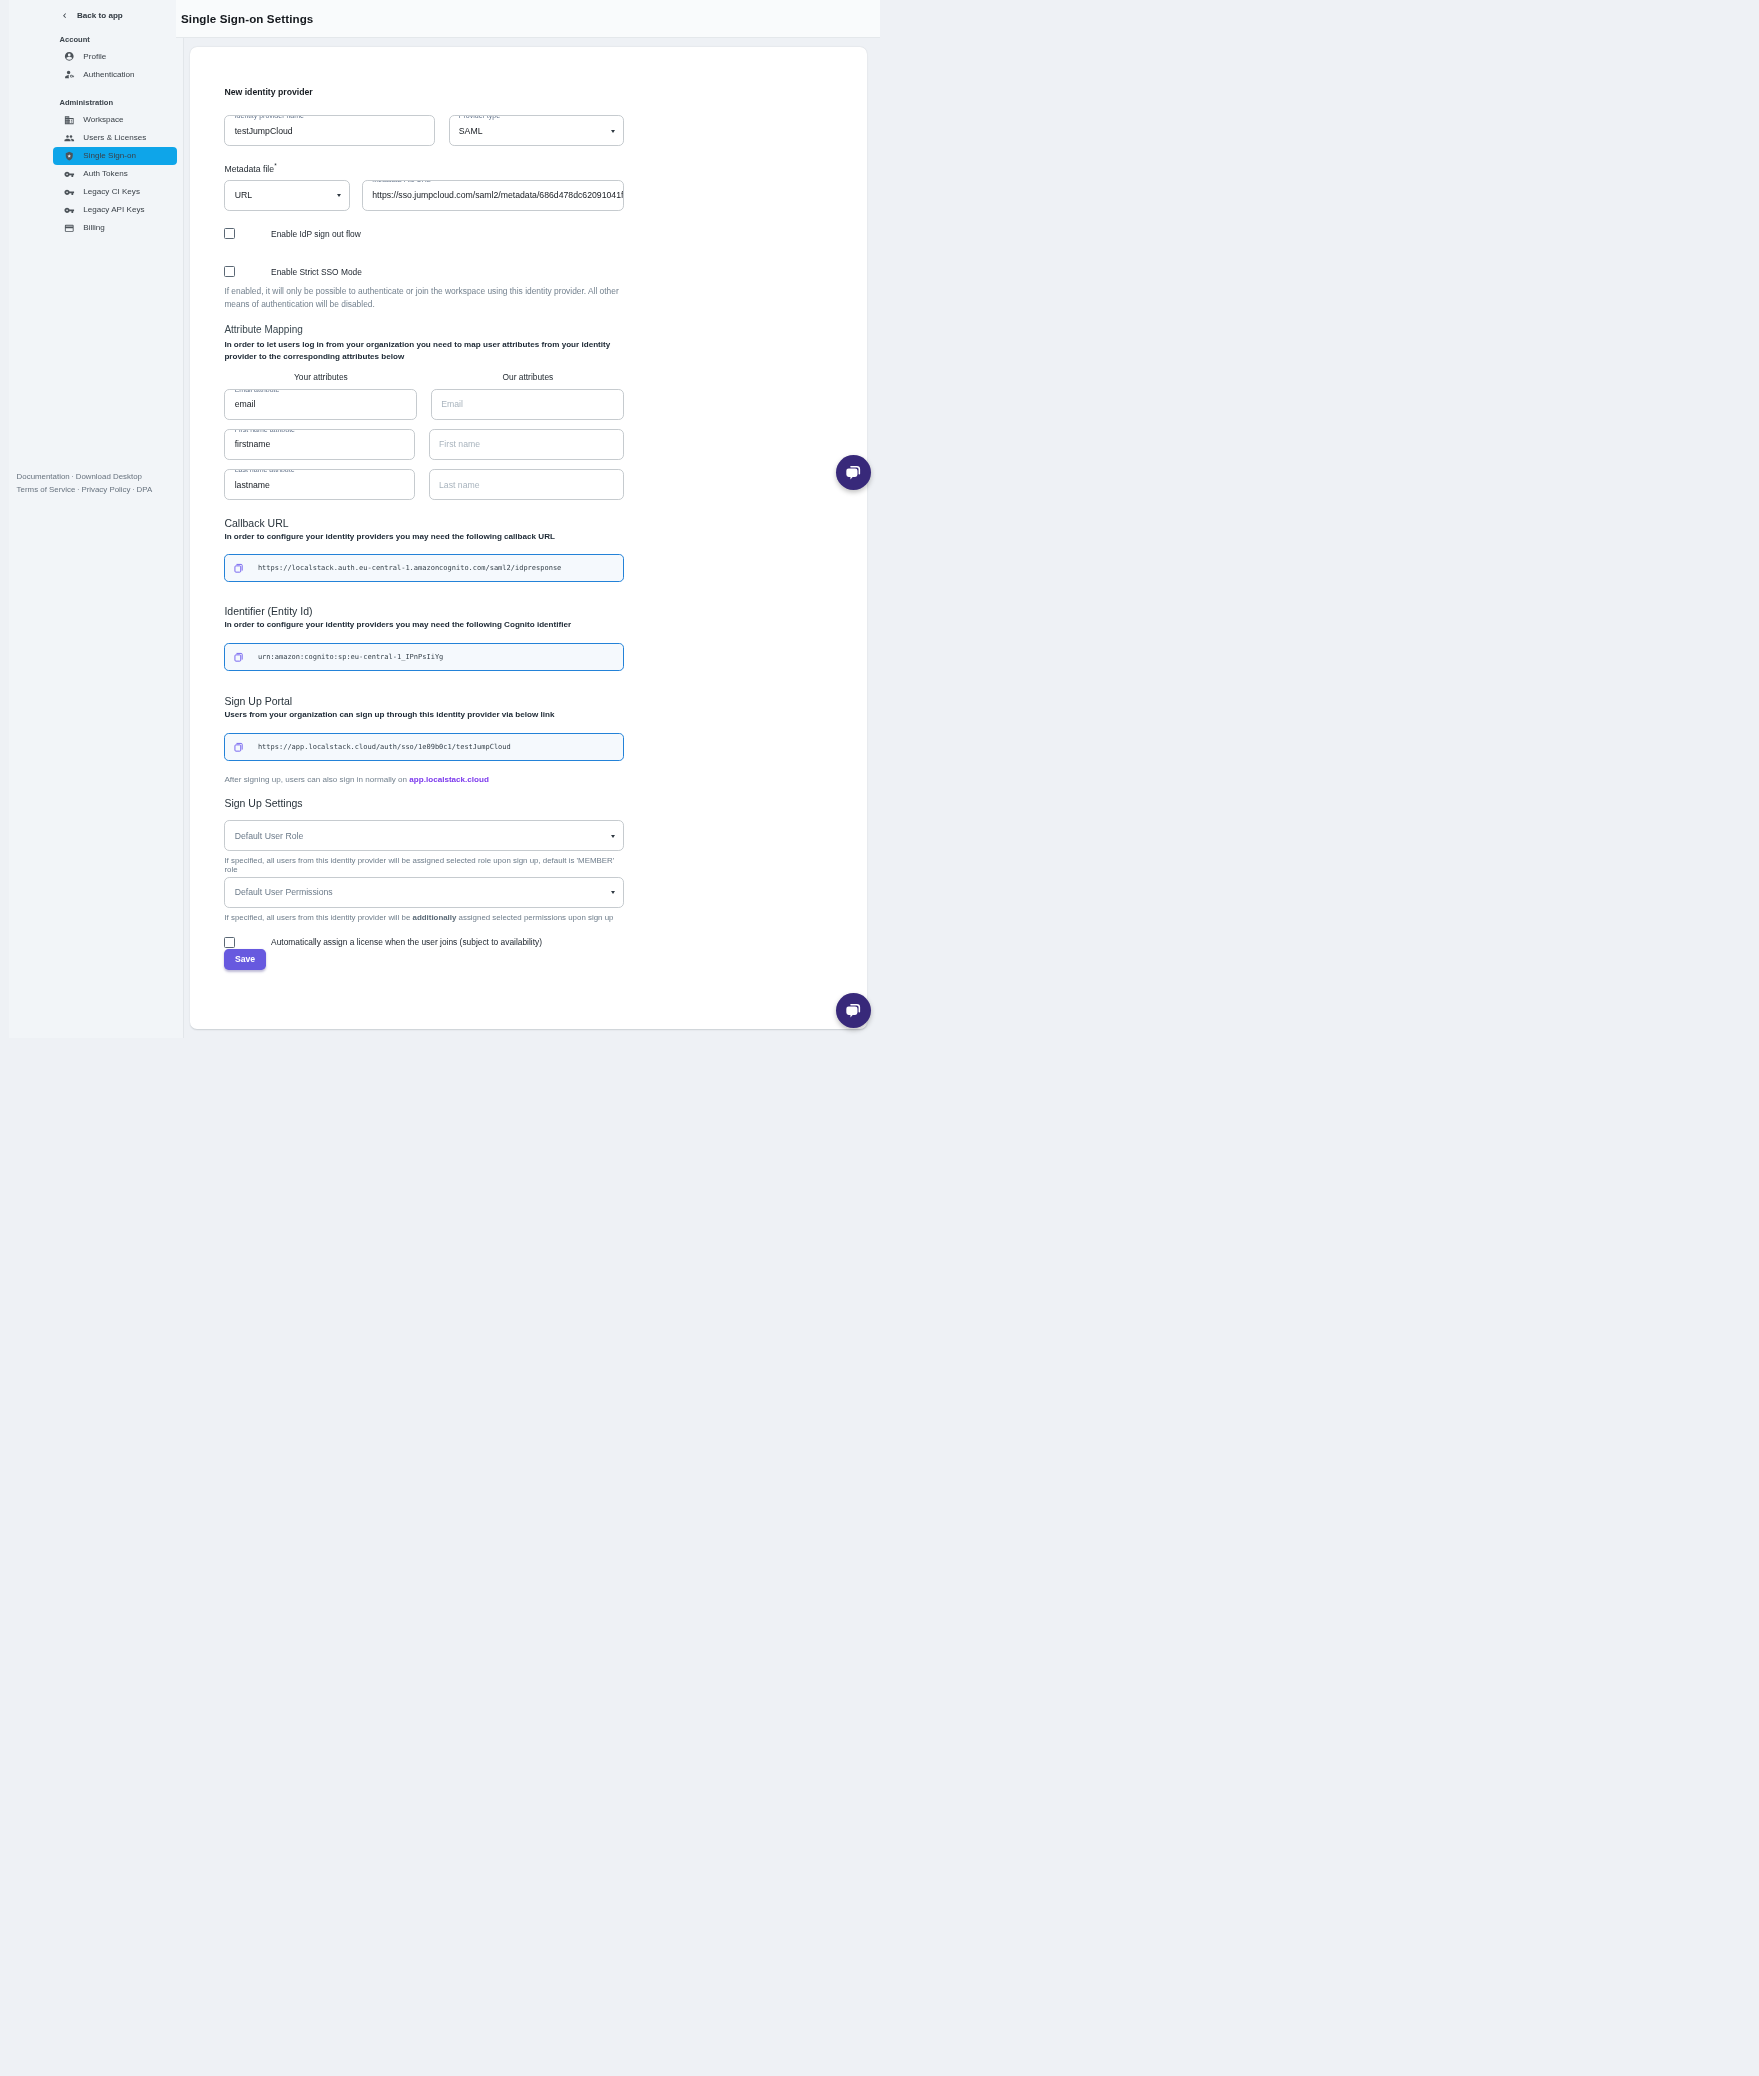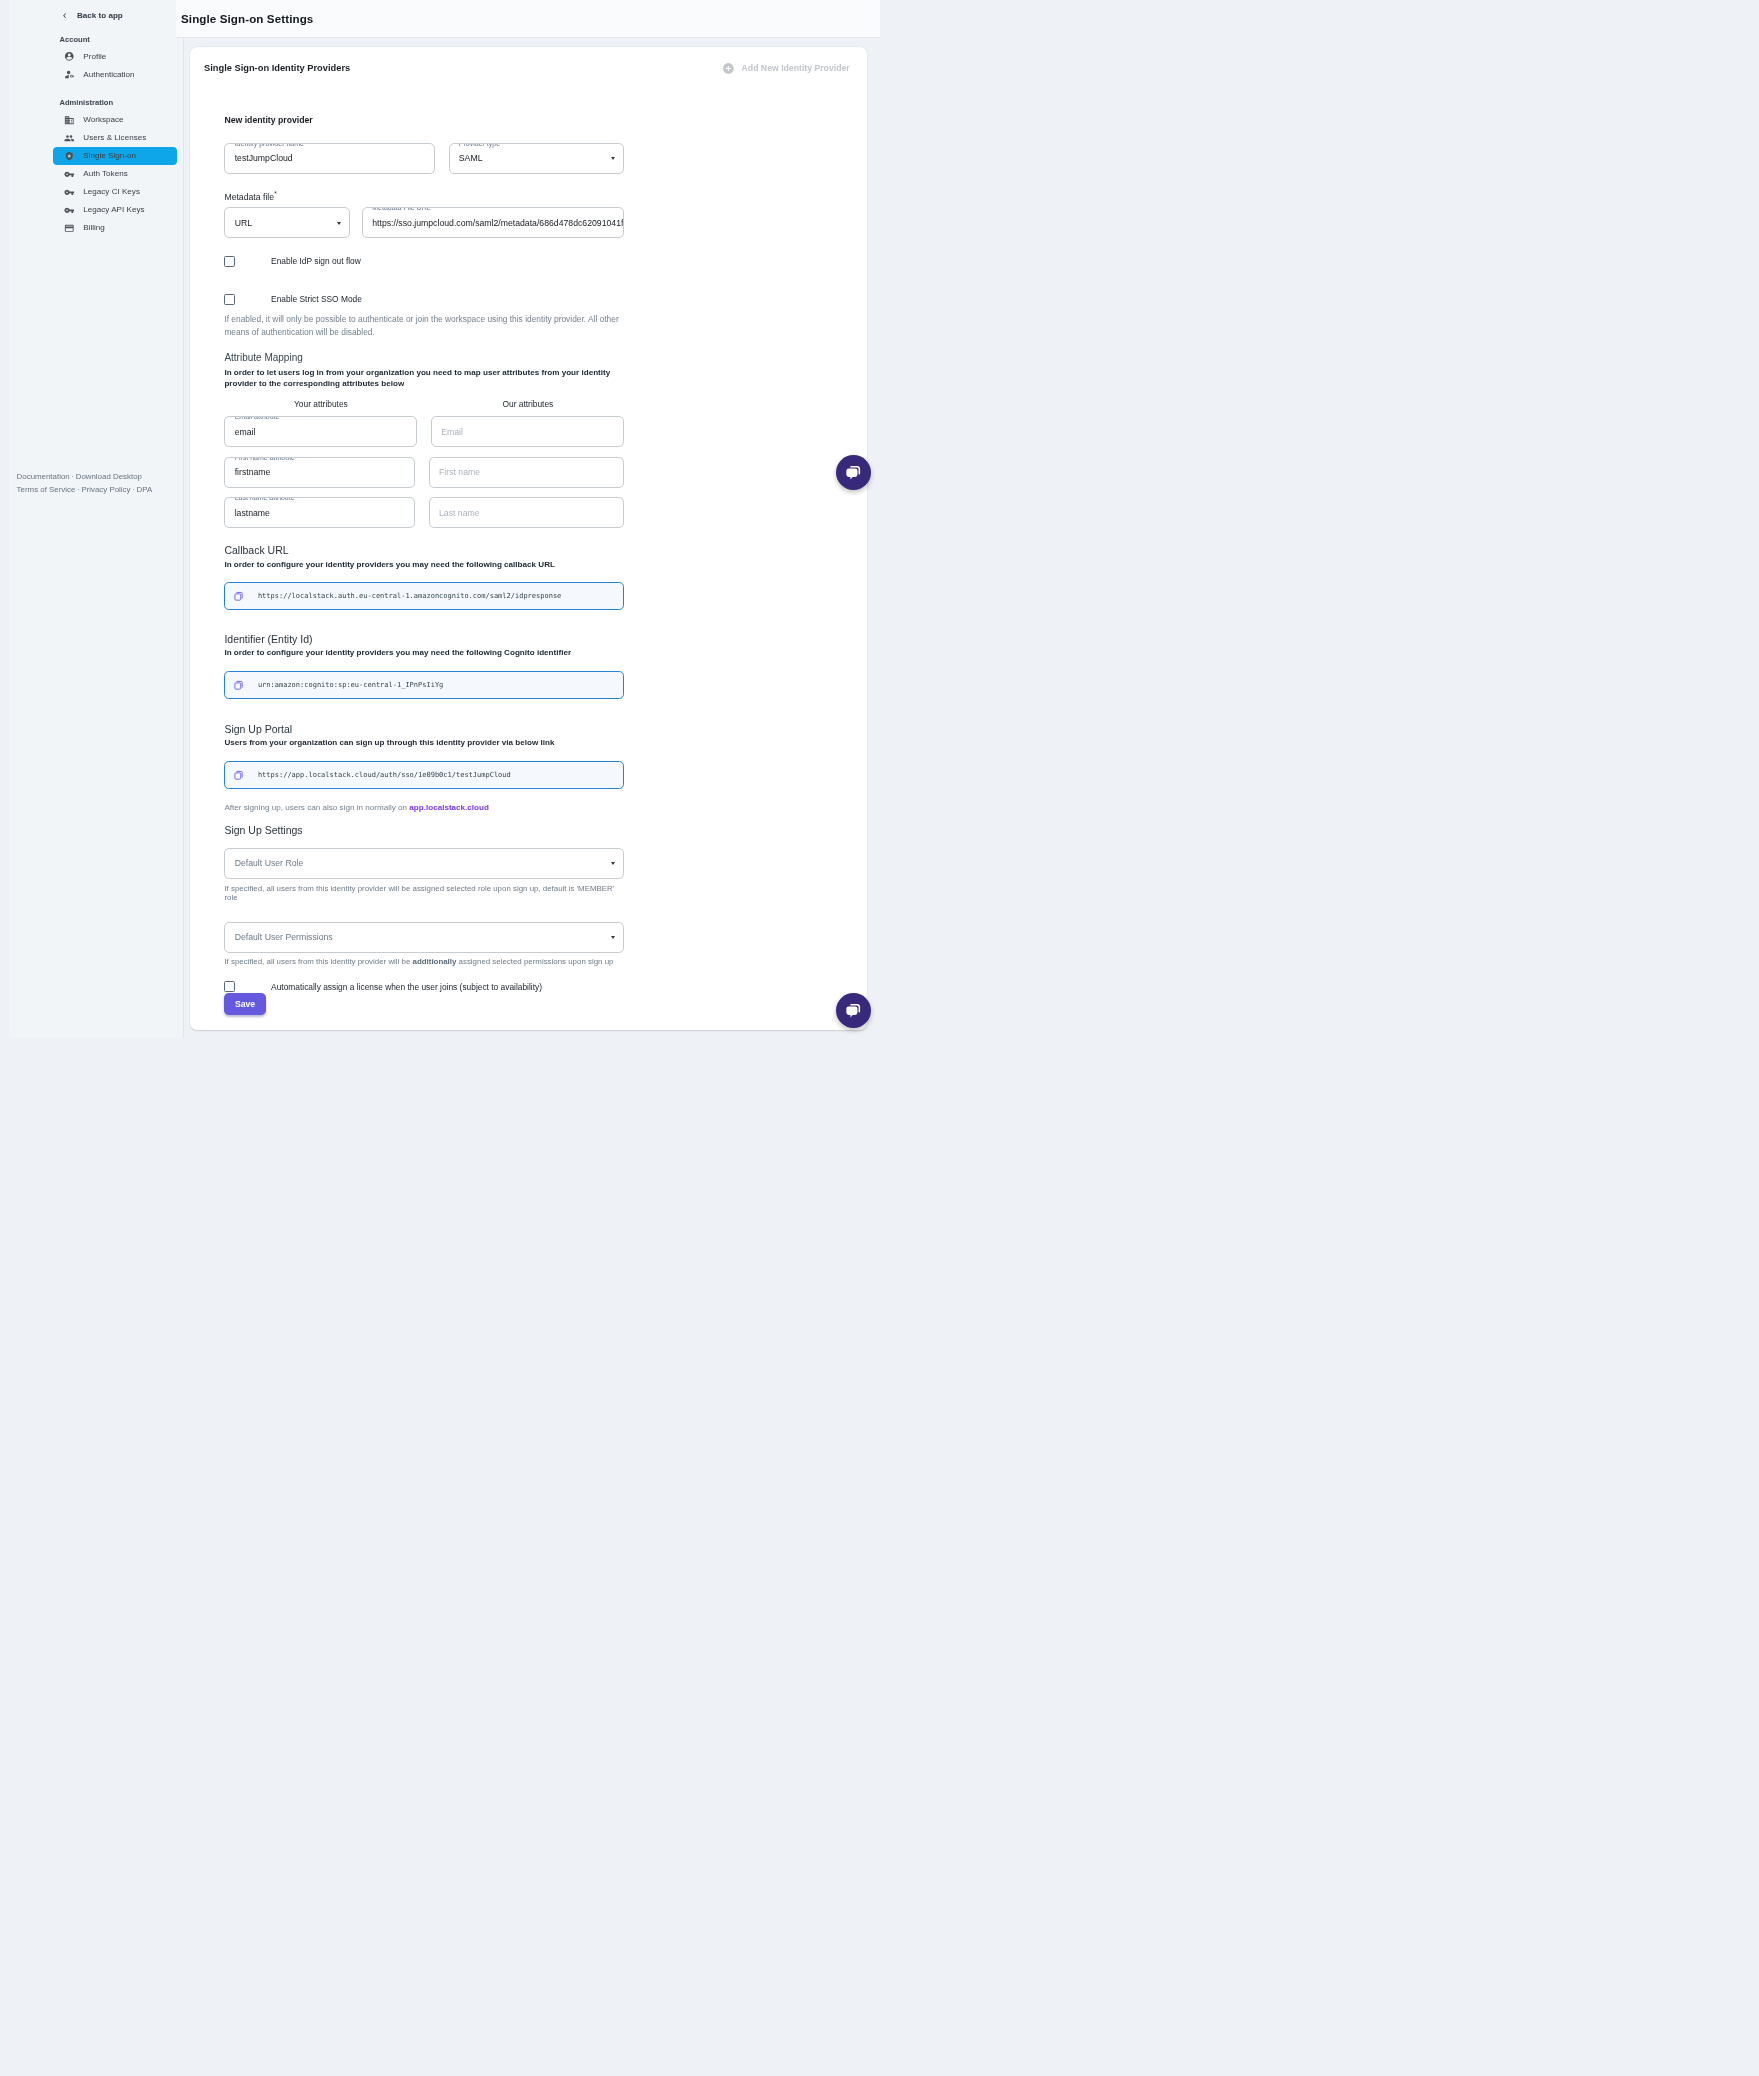--- a/index.html
+++ b/index.html
@@ -276,30 +276,20 @@
     </div>
   </aside>
 
   <header class="topbar">
     <h1>Single Sign-on Settings</h1>
   </header>
 
   <main class="main">
     <section class="card">
 
-      <div class="card-header">
-        <div class="card-title">Single Sign-on Identity Providers</div>
-        <div class="add-btn">
-          <svg viewBox="0 0 24 24">
-              <circle cx="12" cy="12" r="10" fill="#c2c6ca"></circle>
-              <path d="M11 7h2v4h4v2h-4v4h-2v-4H7v-2h4z" fill="#fff"></path>
-            </svg>
-          <span>Add New Identity Provider</span>
-        </div>
-      </div>
 
       <div class="card-body">
 
 
         <div class="right-col">
 
           <div class="form-heading">New identity provider</div>
 
           <div class="frow" style="margin-top:18px;border-radius:12px;">
             <div class="field grow">
@@ -414,21 +404,21 @@
           <p class="signup-note"><span>After signing up, users can also sign in normally on </span><span class="plink">app.localstack.cloud</span></p>
 
           <div class="sec-heading" style="margin-top:12.8px;">Sign Up Settings</div>
 
           <div class="field select" style="margin-top:11.6px;">
             <span style="color:#6b7a89;">Default User Role</span>
             <span class="caret"></span>
           </div>
           <p class="helper">If specified, all users from this identity provider will be assigned selected role upon sign up, default is 'MEMBER' role</p>
 
-          <div class="field select" style="margin-top:20px;text-align:center;">
+          <div class="field select" style="margin-top:3px;text-align:center;">
             <span style="color:#6b7a89;">Default User Permissions</span>
             <span class="caret"></span>
           </div>
           <p class="helper"><span>If specified, all users from this identity provider will be </span><b>additionally</b><span> assigned selected permissions upon sign up</span></p>
 
           <div class="cbrow" style="margin-top:15px;">
             <span class="cbox"></span>
             <span class="cblabel">Automatically assign a license when the user joins (subject to availability)</span>
           </div>
 

